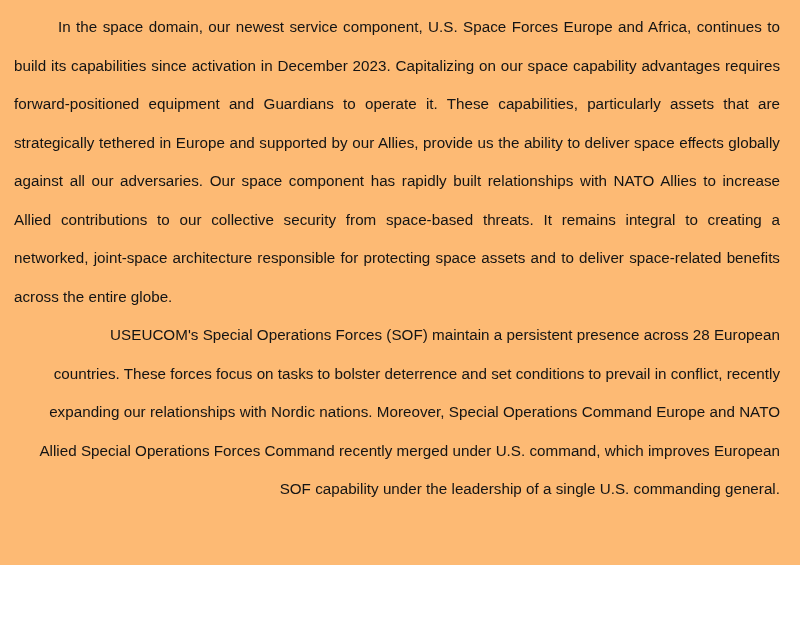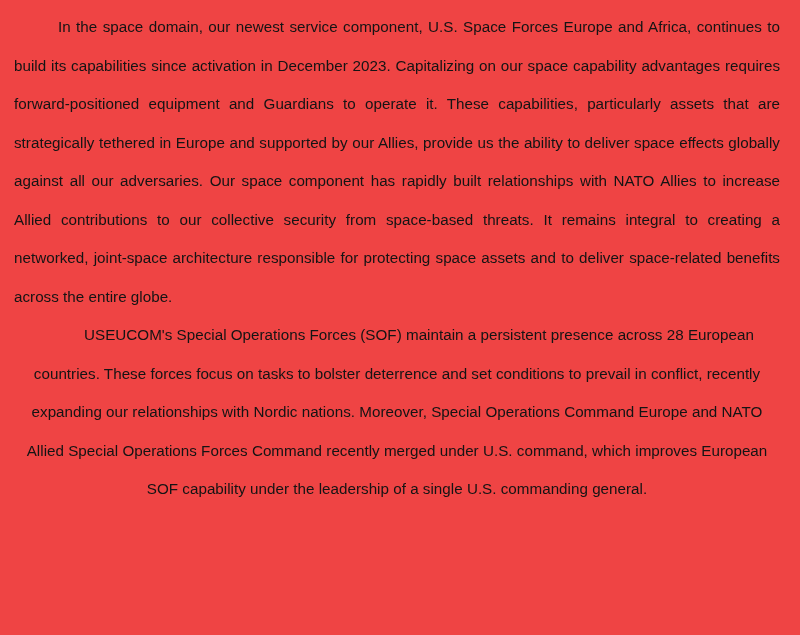--- a/index.html
+++ b/index.html
@@ -10,40 +10,40 @@
   body {
     width: 800px;
     height: 635px;
     overflow: hidden;
     font-family: "Liberation Sans", sans-serif;
     color: #000000;
   }
   .page {
     position: relative;
     width: 800px;
-    height: 635px;
+    height: 565px;
     box-sizing: border-box;
     padding: 8px 20px 0 14px;
-    background: #ef4444;
+    background: #fdba74;
   }
   .doc-body {
     font-size: 15.2px;
     line-height: 38.5px;
     text-align: justify;
     text-justify: inter-word;
     color: #141414;
     letter-spacing: 0.02px;
   }
   .para {
     margin: 0;
     text-indent: 44px;
     text-align: justify;
   }
   .para.last {
-    text-align: center;
+    text-align: right;
   }
 </style>
 </head>
 <body>
 
 <div class="page">
   <div class="doc-body">
     <p class="para">In the space domain, our newest service component, U.S. Space Forces Europe and Africa, continues to build its capabilities since activation in December 2023. Capitalizing on our space capability advantages requires forward-positioned equipment and Guardians to operate it. These capabilities, particularly assets that are strategically tethered in Europe and supported by our Allies, provide us the ability to deliver space effects globally against all our adversaries. Our space component has rapidly built relationships with NATO Allies to increase Allied contributions to our collective security from space-based threats. It remains integral to creating a networked, joint-space architecture responsible for protecting space assets and to deliver space-related benefits across the entire globe.</p>
     <p class="para last">USEUCOM's Special Operations Forces (SOF) maintain a persistent presence across 28 European countries. These forces focus on tasks to bolster deterrence and set conditions to prevail in conflict, recently expanding our relationships with Nordic nations. Moreover, Special Operations Command Europe and NATO Allied Special Operations Forces Command recently merged under U.S. command, which improves European SOF capability under the leadership of a single U.S. commanding general.</p>
   </div>

